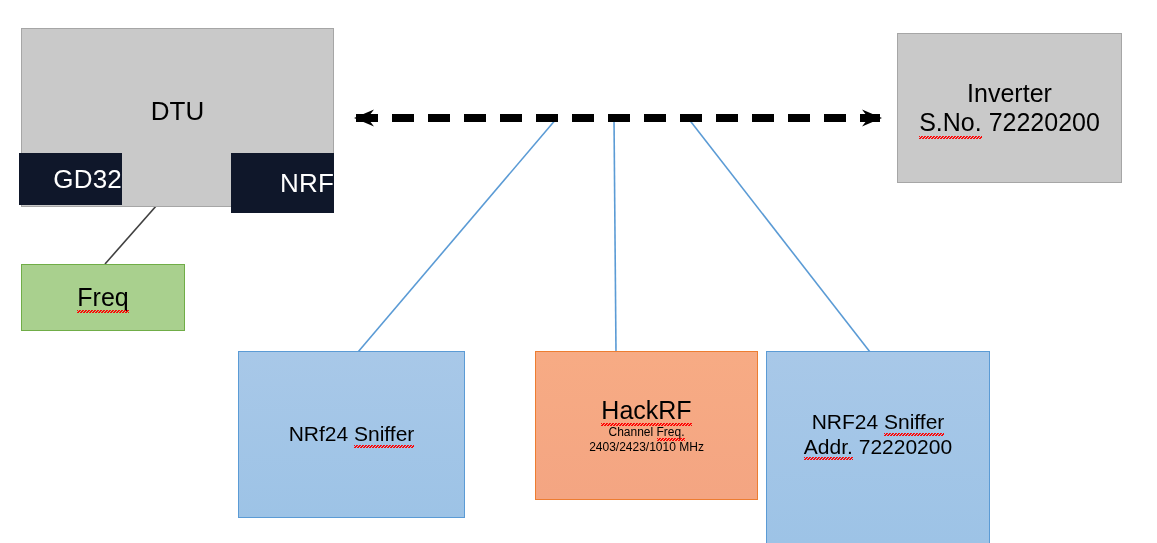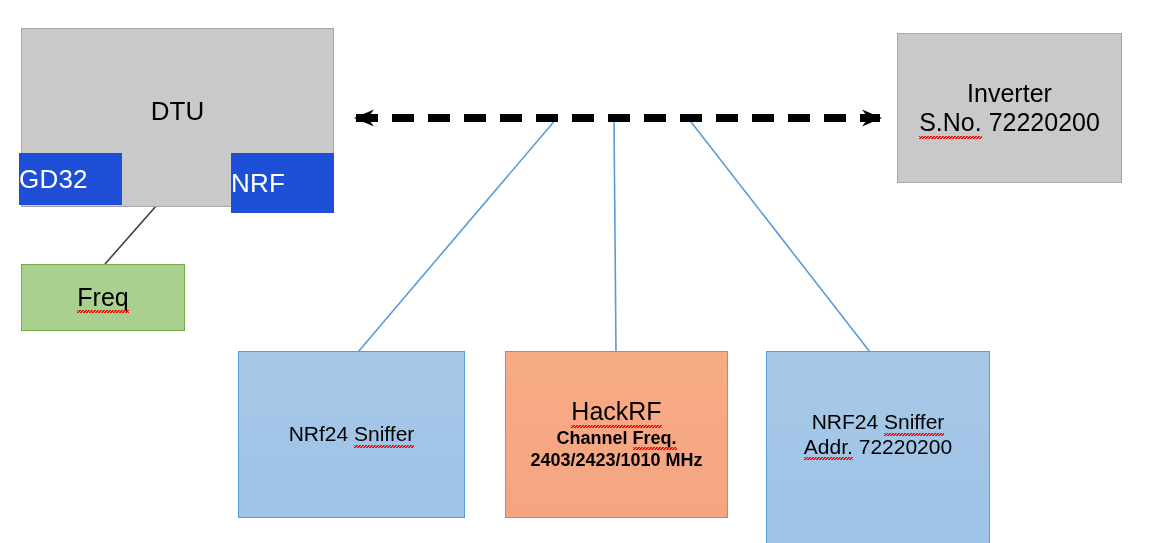--- a/index.html
+++ b/index.html
@@ -38,25 +38,25 @@
     font-size: 26px;
   }
   #dtu-inner {
     position: relative;
     top: -6px;
   }
   
   .black-block {
     position: absolute;
     box-sizing: border-box;
-    background: #1d4ed8;
+    background: #0f172a;
     color: #ffffff;
     display: flex;
     align-items: center;
-    justify-content: flex-start;
+    justify-content: flex-end;
     font-size: 26px;
     letter-spacing: 0.2px;
   }
   #gd32-box { left: 19px; top: 153px; width: 103px; height: 52px; }
   #nrf-box  { left: 231px; top: 153px; width: 103px; height: 60px; }
 
   
   #logic-box {
     left: 21px; top: 264px; width: 164px; height: 67px;
     background: #a9d08e;
@@ -72,26 +72,26 @@
   }
   
   .blue-box {
     background: linear-gradient(180deg, #a8c8e8 0%, #9dc3e6 100%);
     border: 1px solid #5b9bd5;
     font-size: 21px;
   }
   #sniffer-left  { left: 238px; top: 351px; width: 227px; height: 167px; }
   #sniffer-right { left: 766px; top: 351px; width: 224px; height: 192px; border-bottom: none; }
   #hackrf-box {
-    left: 505px; top: 351px; width: 223px; height: 167px;
+    left: 535px; top: 351px; width: 223px; height: 149px;
     background: linear-gradient(180deg, #f7ab84 0%, #f4a582 100%);
     border: 1px solid #ed7d31;
   }
   #hackrf-title { font-size: 25px; }
-  .hackrf-sub { font-size: 18px; line-height: 1.25; font-weight: bold; }
+  .hackrf-sub { font-size: 12px; line-height: 1.25; }
 
   
   .sq {
     position: relative;
     display: inline-block;
     text-decoration: none;
   }
   .sq::after {
     content: "";
     position: absolute;

